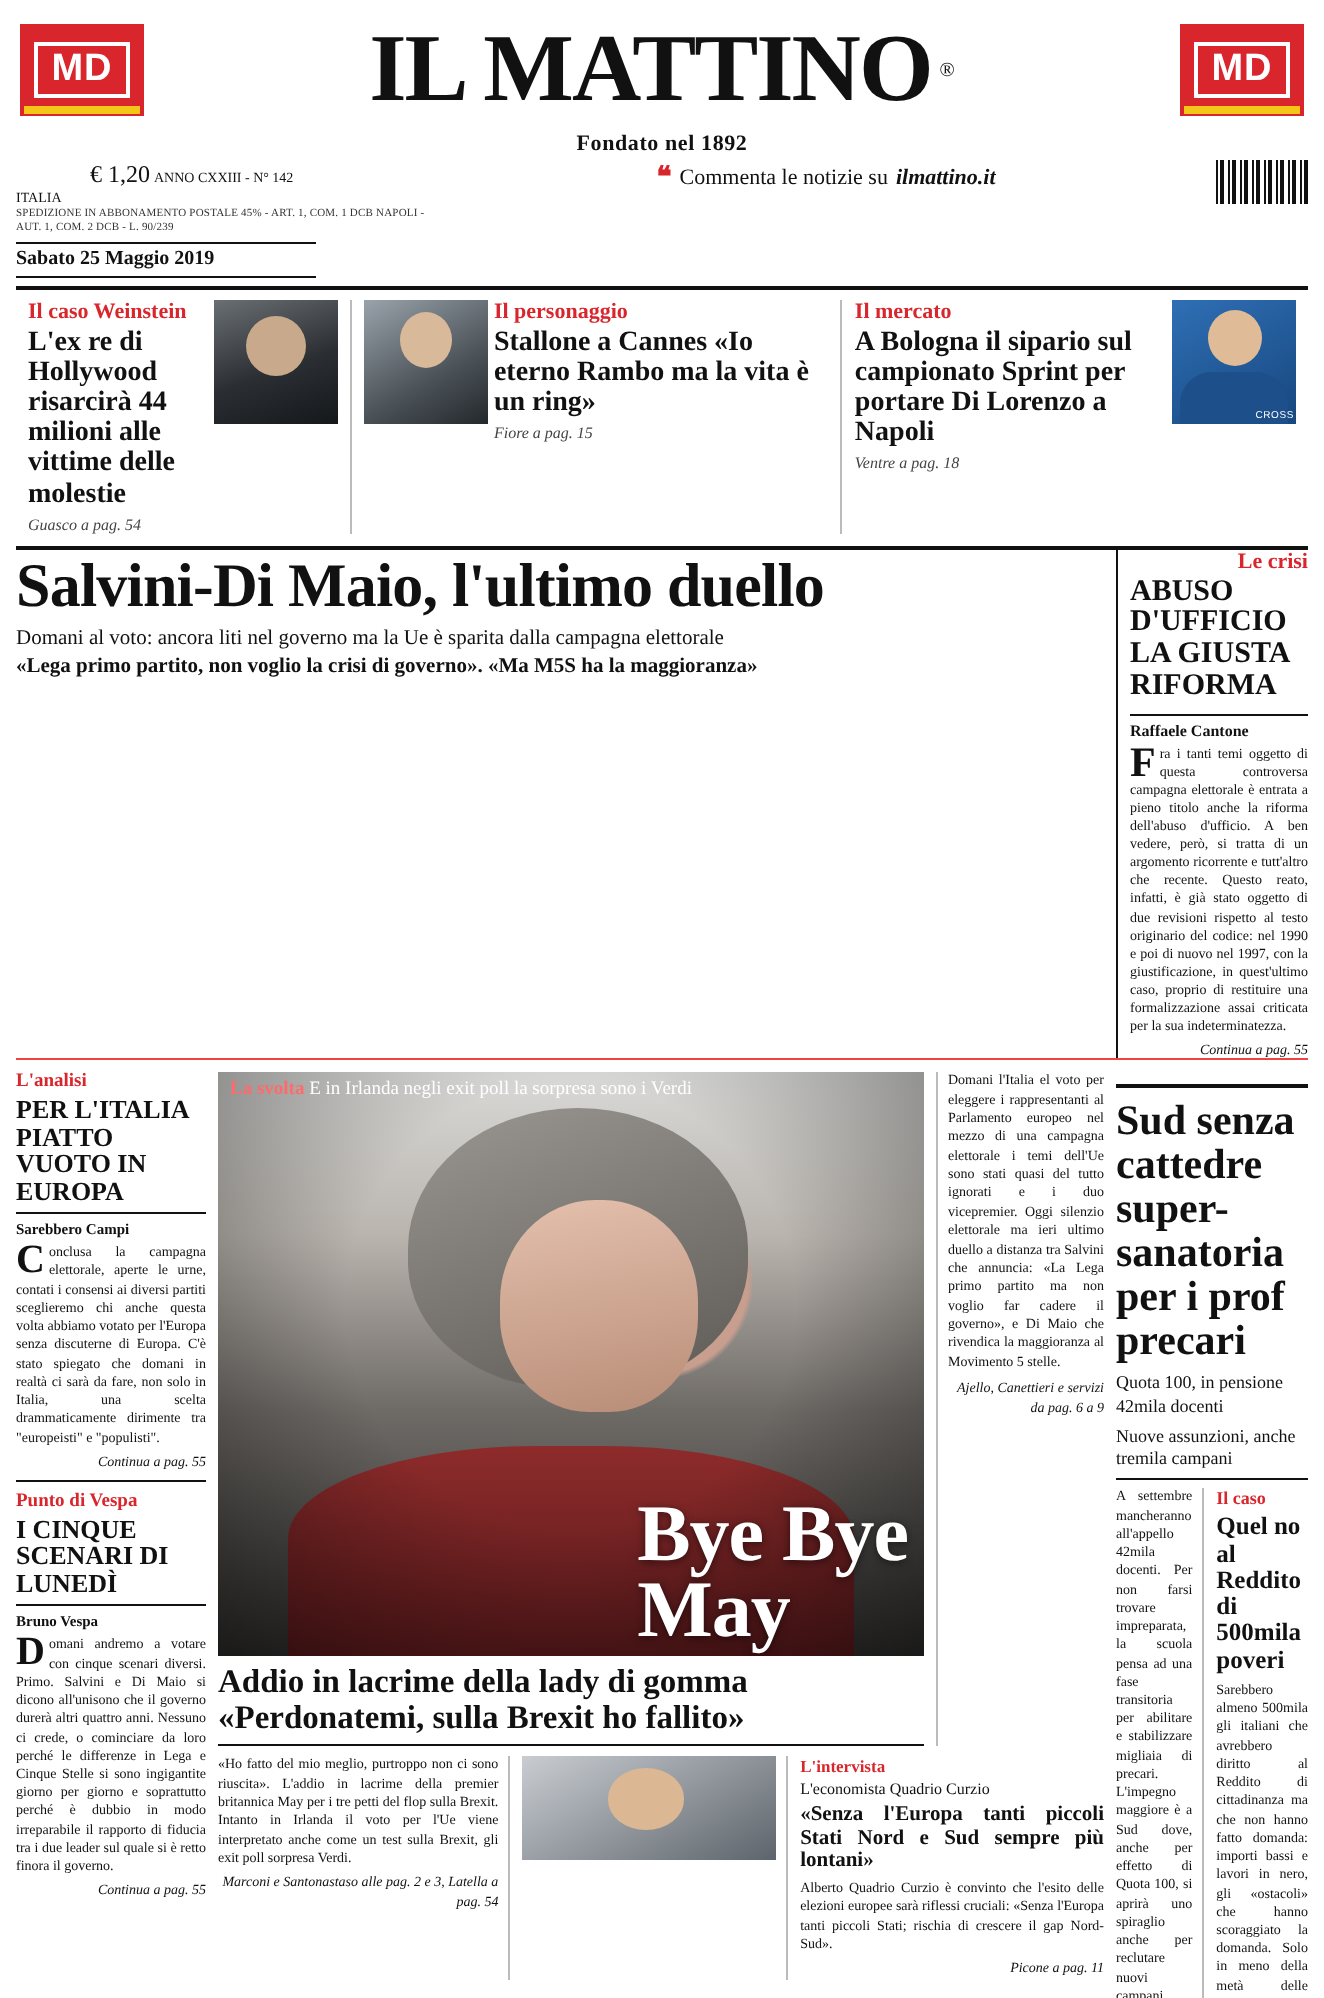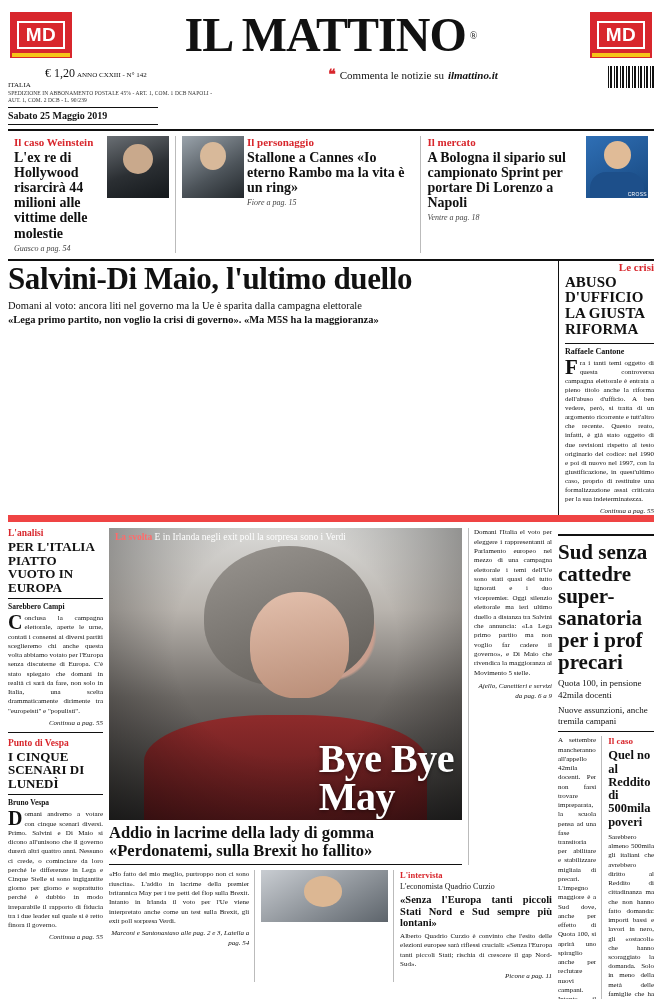--- a/index.html
+++ b/index.html
@@ -70,21 +70,21 @@
   .thumb.photo3::before{ content:""; position:absolute; left:4px; bottom:0; width:54px; height:26px; background:#1d4f8a; border-radius:16px 16px 0 0; }
   .crosslogo { position:absolute; right:1px; bottom:1px; font-size:5px; color:#fff; font-family:"Liberation Sans",sans-serif; letter-spacing:0.3px;}
 
   
   .grid { display:flex; gap:6px; margin-top:6px; }
   .col-left { width:95px; }
   .col-main { flex:1; }
   .col-right { width:96px; }
 
   
-  .mainhead-row { display:flex; gap:7px; border-bottom:7px solid #ef4444; }
+  .mainhead-row { display:flex; gap:7px; border-bottom:1px solid #ef4444; }
   .mainhead { flex:1; }
   .mainhead h1 {
     font-size:31px; line-height:1.02; font-weight:bold; margin:2px 0 5px 0; letter-spacing:-0.4px;
   }
   .mainhead .sub1 { font-size:10.5px; line-height:1.25; margin-bottom:1px; }
   .mainhead .sub2 { font-size:10.5px; font-weight:bold; line-height:1.25; margin-bottom:6px; }
   .idee { width:96px; border-left:1px solid #111; padding-left:6px; }
   .idee .kicker { color:#d8262c; font-weight:bold; font-size:11px; text-align:right; margin-bottom:2px;}
   .idee h2 { font-size:15px; line-height:1.05; font-weight:bold; margin:0; text-align:left; }
   .idee .author { font-size:8px; font-weight:bold; margin-top:5px; border-top:1px solid #111; padding-top:3px;}
@@ -171,20 +171,21 @@
     </div>
     <div class="title-wrap">
       <span class="nameplate">IL MATTINO</span>
       <span class="reg">®</span>
     </div>
     <div class="md-logo yellowbar">
       <span class="inner">MD</span>
     </div>
   </div>
 
+  <div class="fondato">Fondato nel 1892</div>
 
   <div class="subbar">
     <div class="price-block">
       <div><span class="eur">€ 1,20</span>
         <span style="font-size:7px;">ANNO CXXIII - N° 142</span></div>
       <div style="font-size:7px;">ITALIA</div>
       <div class="tiny">SPEDIZIONE IN ABBONAMENTO POSTALE 45% - ART. 1, COM. 1 DCB NAPOLI - AUT. 1, COM. 2 DCB - L. 90/239</div>
       <div class="dateline">Sabato 25 Maggio 2019</div>
     </div>
     <div class="comment-block">

